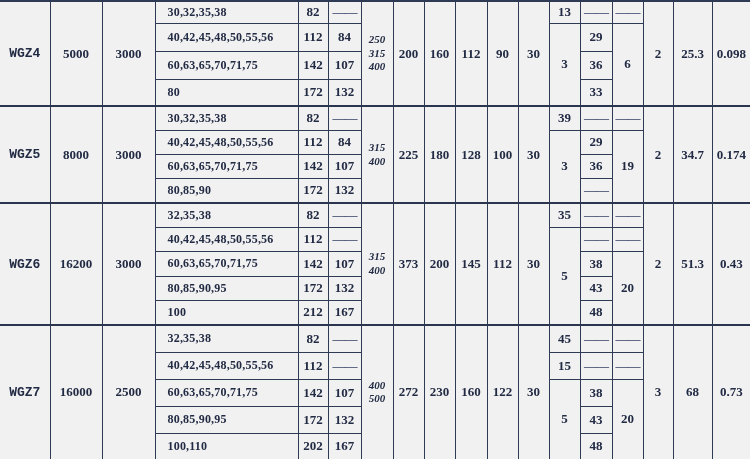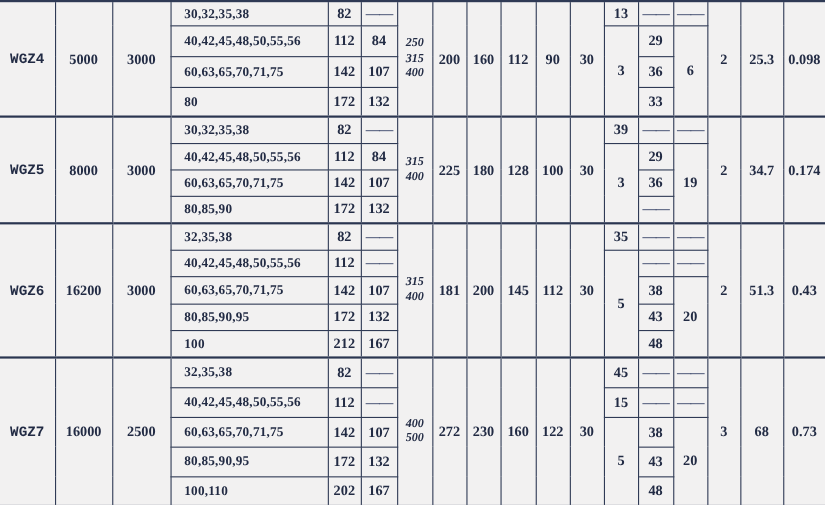--- a/index.html
+++ b/index.html
@@ -141,21 +141,21 @@
 
   <tr class="sec" style="height:24px">
     <td class="c1" rowspan="5">WGZ6</td>
     <td rowspan="5">16200</td>
     <td rowspan="5">3000</td>
     <td class="bore">32,35,38</td>
     <td>82</td>
     <td class="dash">——</td>
     <td class="pre" rowspan="5">315
 400</td>
-    <td rowspan="5">181</td>
+    <td rowspan="5">373</td>
     <td rowspan="5">200</td>
     <td rowspan="5">145</td>
     <td rowspan="5">112</td>
     <td rowspan="5">30</td>
     <td>35</td>
     <td class="dash">——</td>
     <td class="dash">——</td>
     <td rowspan="5">2</td>
     <td rowspan="5">51.3</td>
     <td class="c18" rowspan="5">0.43</td>

